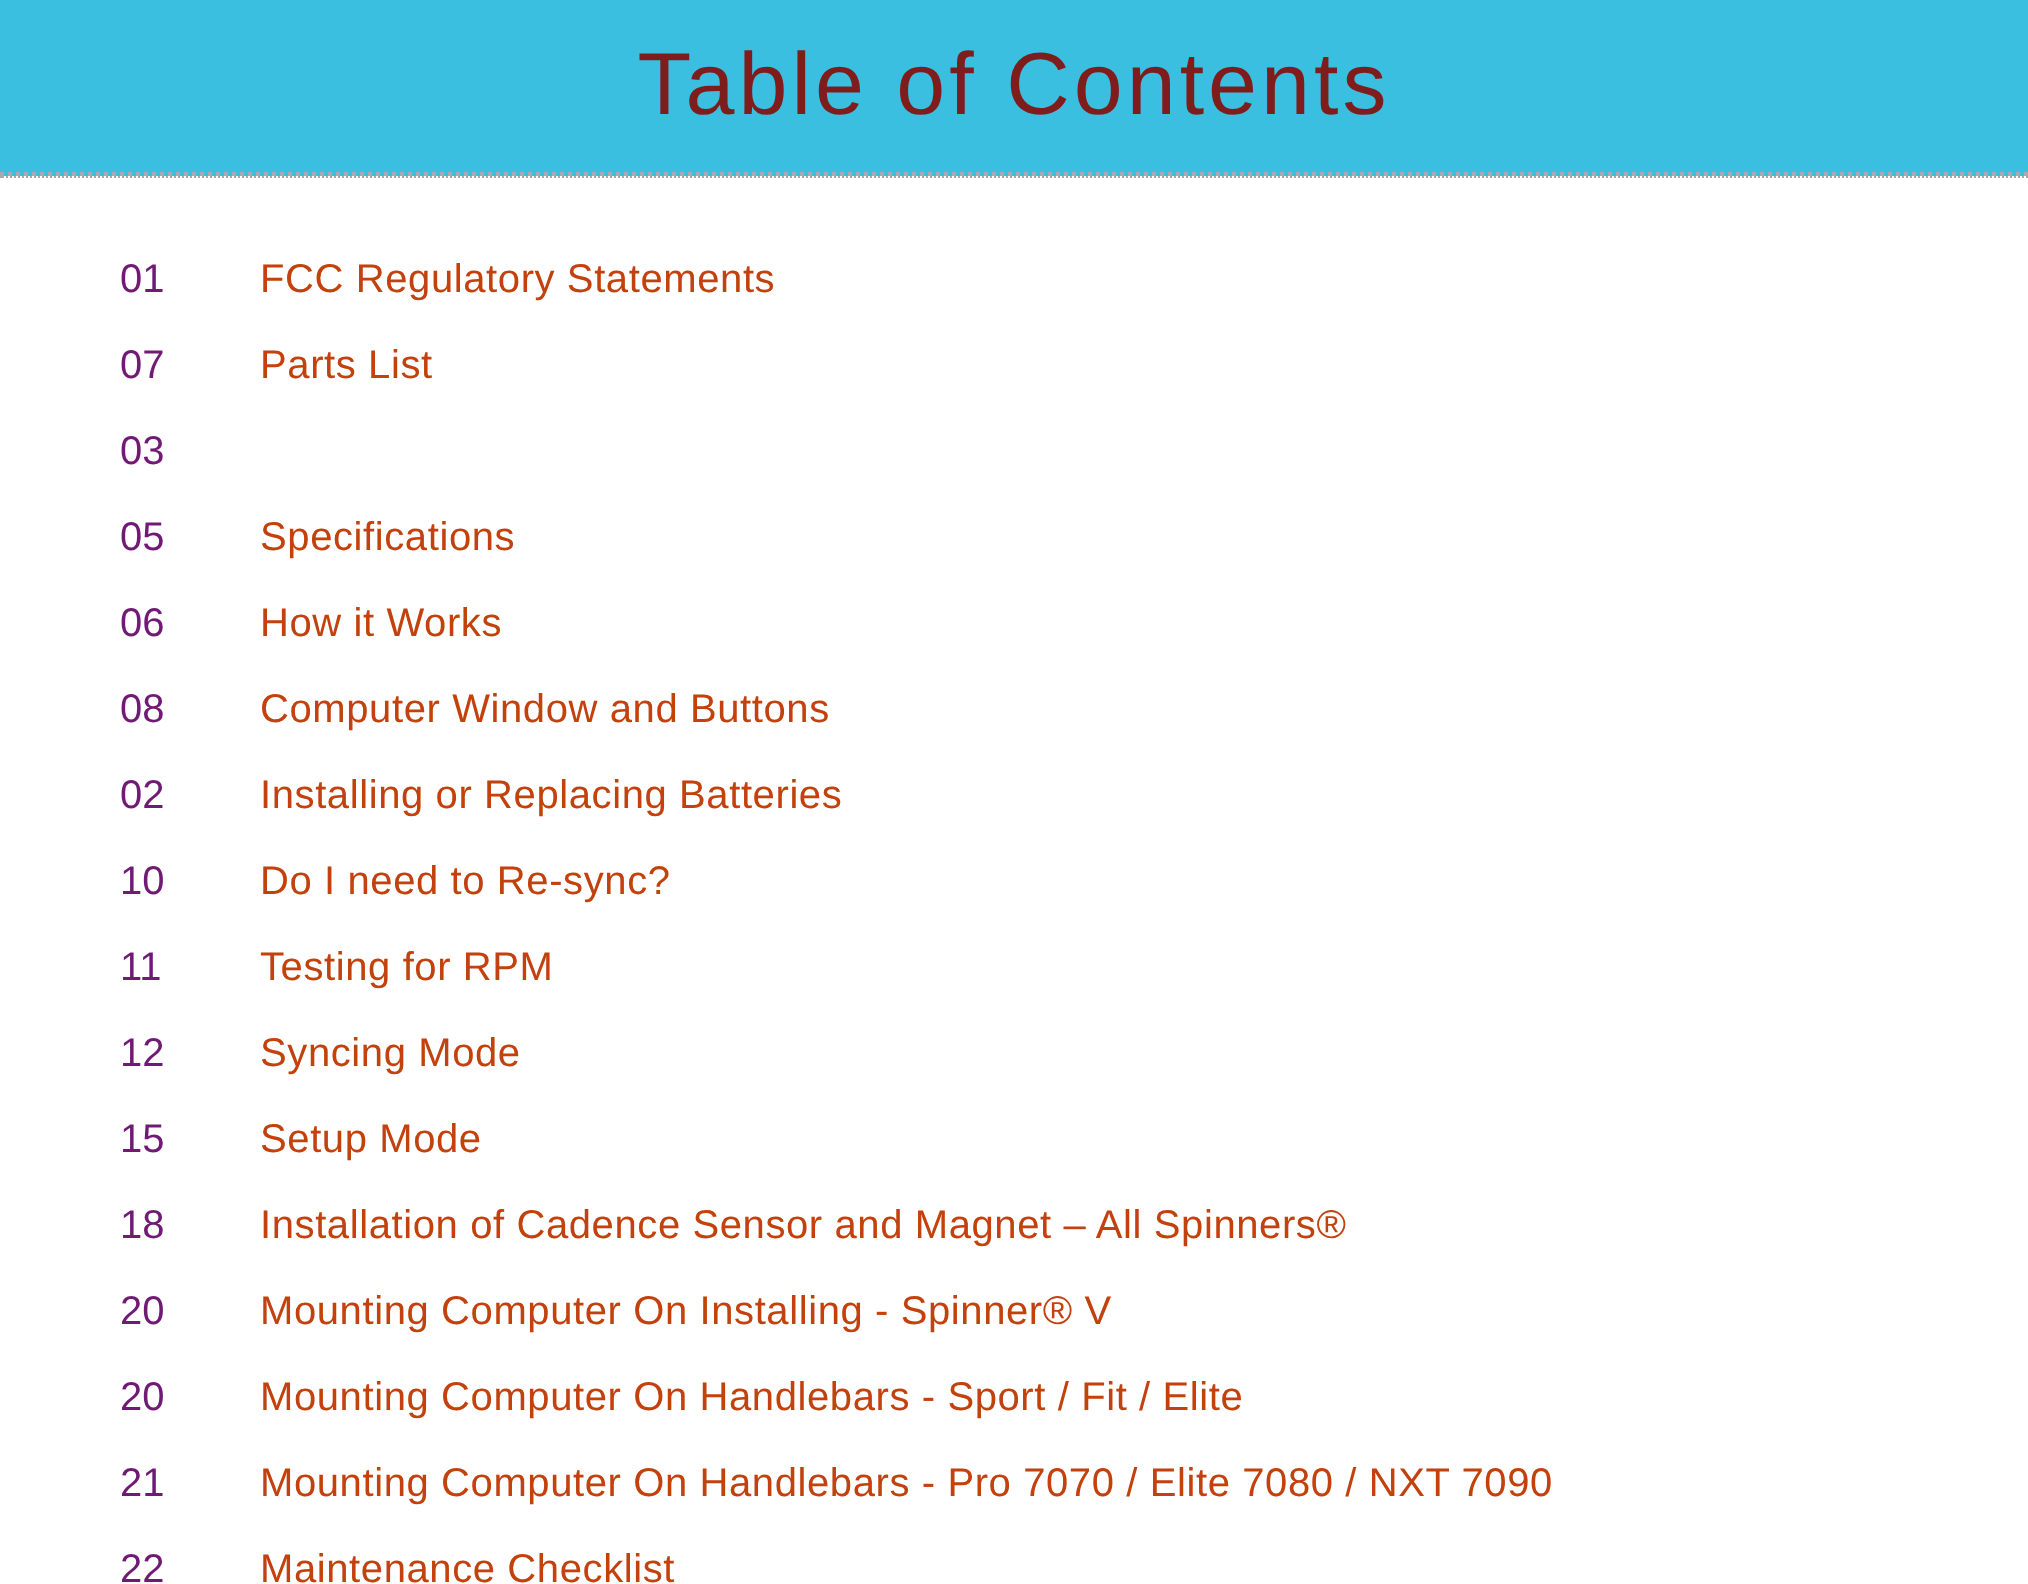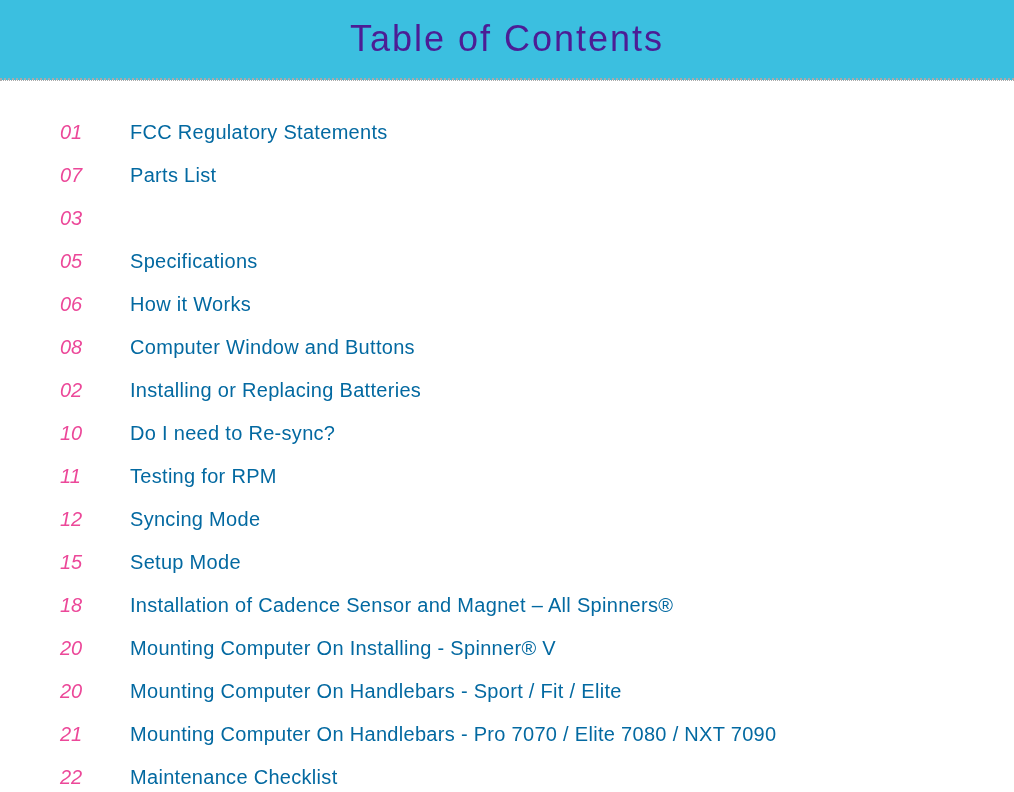--- a/index.html
+++ b/index.html
@@ -18,22 +18,22 @@
 
     .header {
       background-color: #3bbfe0;
       width: 100%;
       padding: 18px 0;
       text-align: center;
       border-bottom: 2px dotted #aaa;
     }
 
     .header-title {
-      color: #4c1d95;
-      font-size: 36px;
+      color: #7f1d1d;
+      font-size: 44px;
       font-weight: 300;
       letter-spacing: 2px;
     }
 
     .divider-dotted {
       border: none;
       border-top: 1px dotted #aaaaaa;
       margin: 0;
     }
 
@@ -43,30 +43,29 @@
 
     .toc-item {
       display: flex;
       align-items: baseline;
       margin-bottom: 0px;
       padding: 10px 0;
       border-bottom: none;
     }
 
     .toc-number {
-      color: #ec4899;
+      color: #701a75;
       font-size: 20px;
       font-weight: 400;
       min-width: 70px;
       flex-shrink: 0;
-      font-style: italic;
     }
 
     .toc-label {
-      color: #0369a1;
+      color: #c2410c;
       font-size: 20px;
       font-weight: 300;
       letter-spacing: 0.3px;
     }
   </style>
 </head>
 <body>
 
 <div>
   <div class="header">

